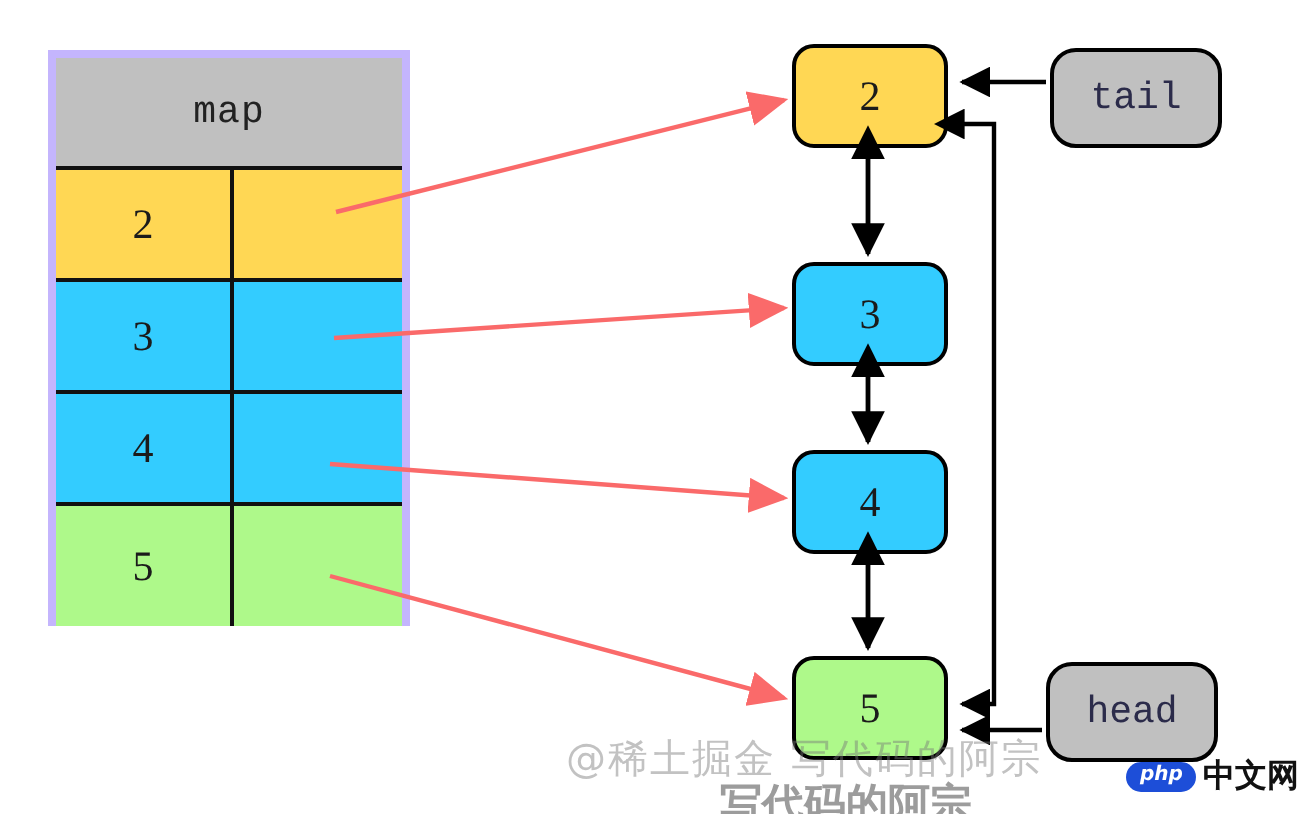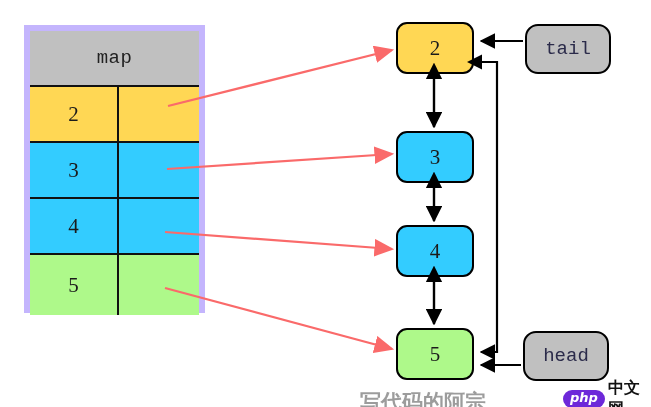--- a/index.html
+++ b/index.html
@@ -9,21 +9,21 @@
     font-family:"Liberation Sans", sans-serif;
     overflow:hidden;
   }
   #stage{position:relative;width:651px;height:407px;}
 
   
   .map-table{
     position:absolute;
     left:24px; top:25px;
     width:181px; height:288px;
-    border:6px solid #c4b5fd;
+    border:4px solid #c4b5fd;
     box-sizing:border-box;
   }
   .map-header{
     position:absolute;left:0;top:0;width:100%;height:56px;
     background:#c0c0c0;
     border-bottom:2px solid #111;
     box-sizing:border-box;
     display:flex;align-items:center;justify-content:center;
   }
   .map-header span{
@@ -92,25 +92,25 @@
     font-weight:bold;
     color:rgba(90,90,90,.6);
     white-space:nowrap;
     margin-top:30px;
   }
   .php-logo{
     position:absolute;left:563px;top:378px;
     display:flex;align-items:center;gap:3px;
   }
   .php-badge{
-    background:#6d28d9;color:#fff;
+    background:#1d4ed8;color:#fff;
     border-radius:9px;
     font-family:"DejaVu Sans",sans-serif;
     font-style:italic;font-weight:bold;
-    font-size:13px;
+    font-size:10px;
     padding:1px 7px 2px 7px;
     line-height:1.15;
   }
   .php-cn{
     font-family:"DejaVu Sans",sans-serif;
     font-weight:bold;font-size:16px;color:#111;
     letter-spacing:0px;
   }
 </style>
 </head>
@@ -218,19 +218,20 @@
 
     <g>
       <line x1="523" y1="41" x2="481" y2="41" stroke="#000" stroke-width="2.2" marker-end="url(#blkArrow)"></line>
     </g>
 
     <g>
       <line x1="521" y1="365" x2="481" y2="365" stroke="#000" stroke-width="2.2" marker-end="url(#blkArrow)"></line>
     </g>
   </svg>
 
+  <div class="wm-cn">@稀土掘金 写代码的阿宗</div>
   <div class="wm-cn2">写代码的阿宗</div>
   <div class="php-logo">
     <span class="php-badge">php</span>
     <span class="php-cn">中文网</span>
   </div>
 
 </div>
 
 </body></html>

